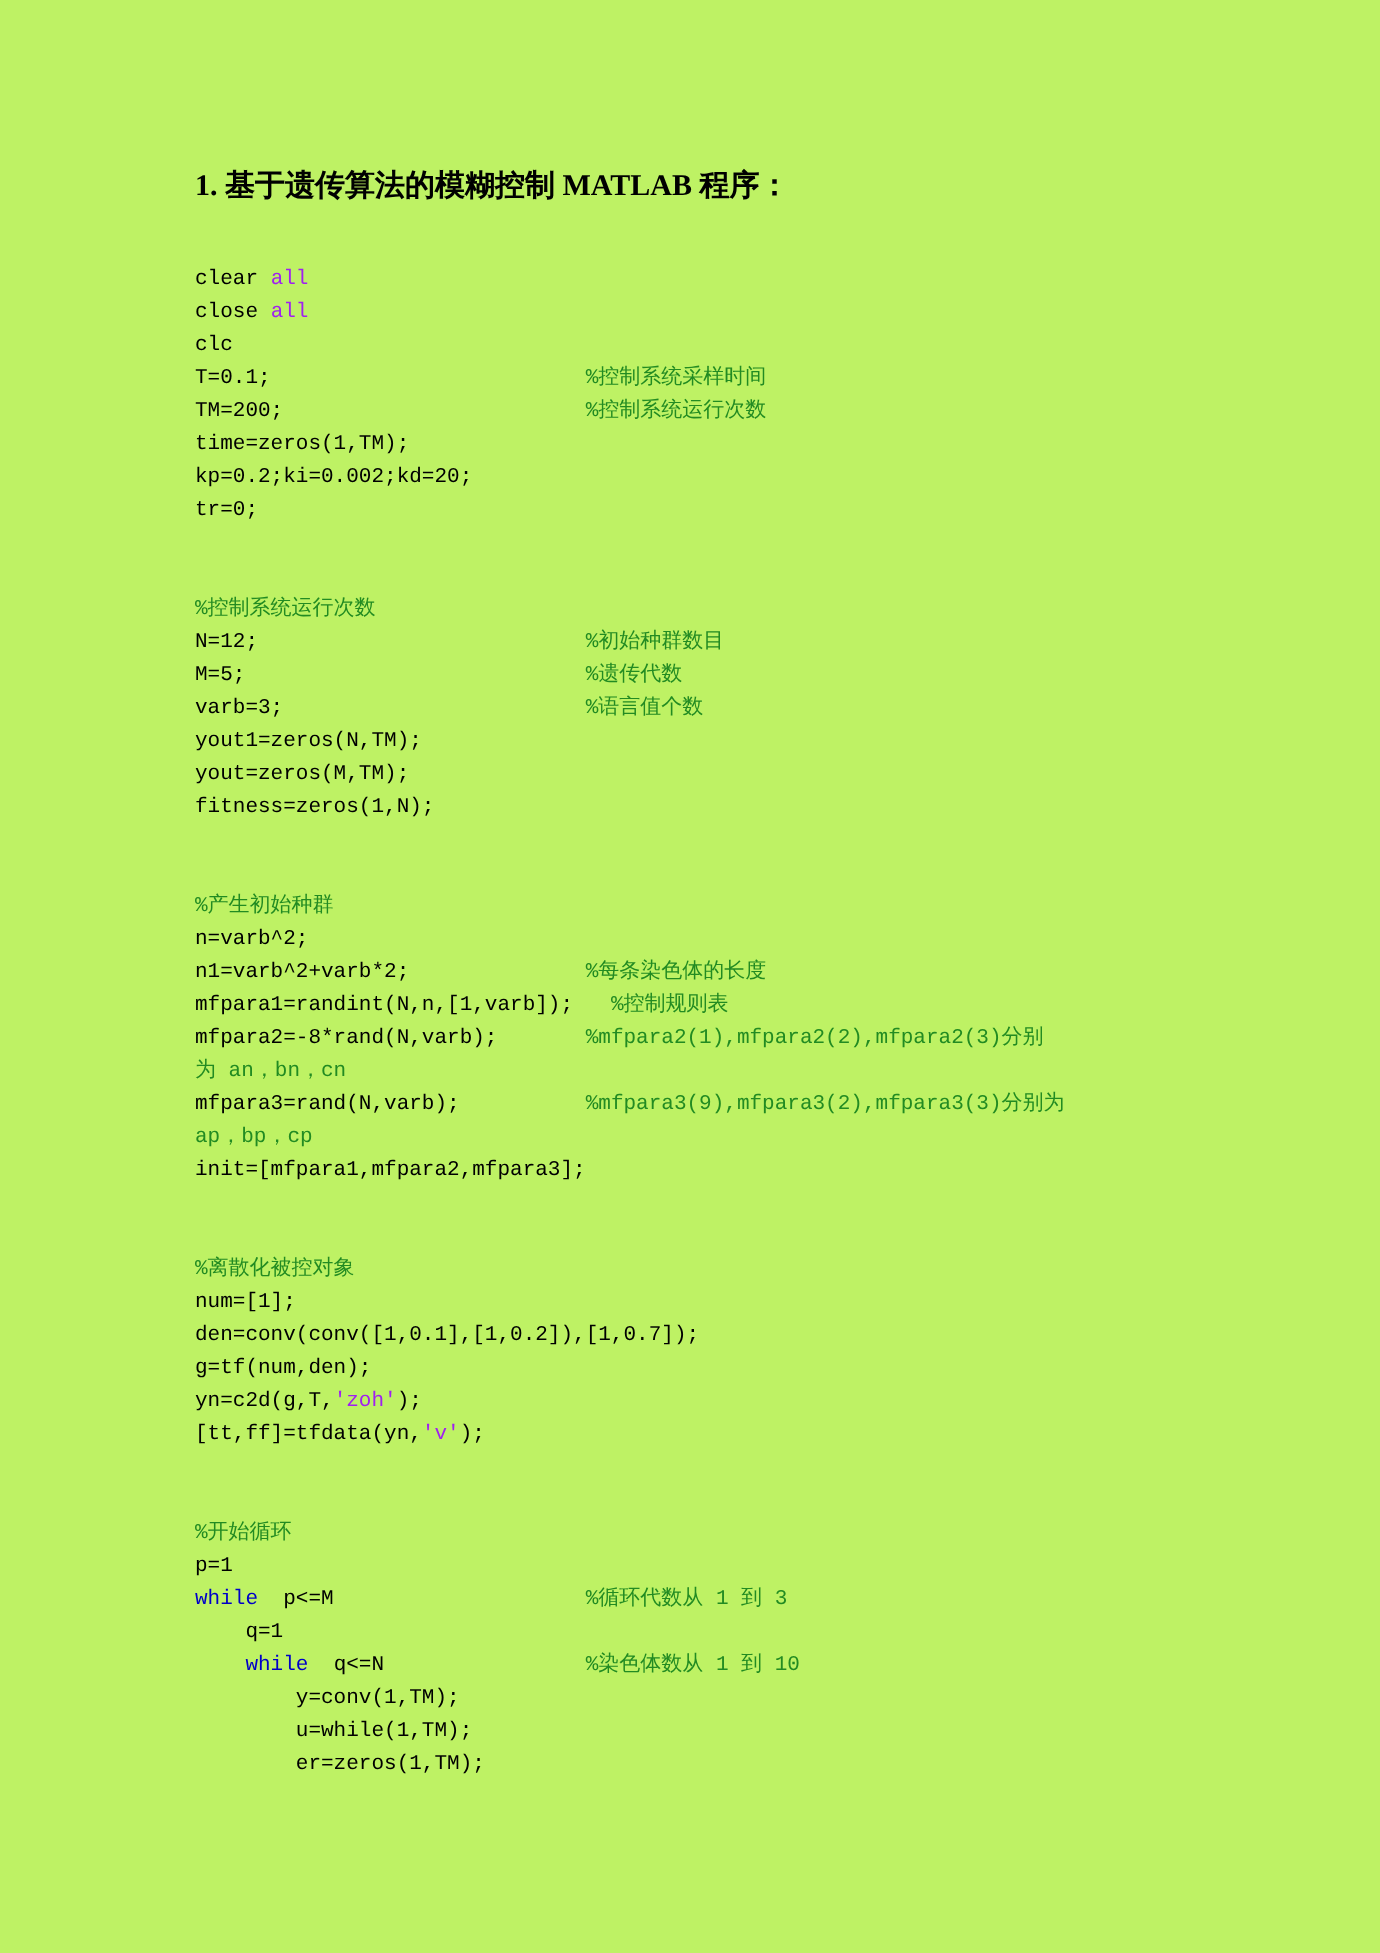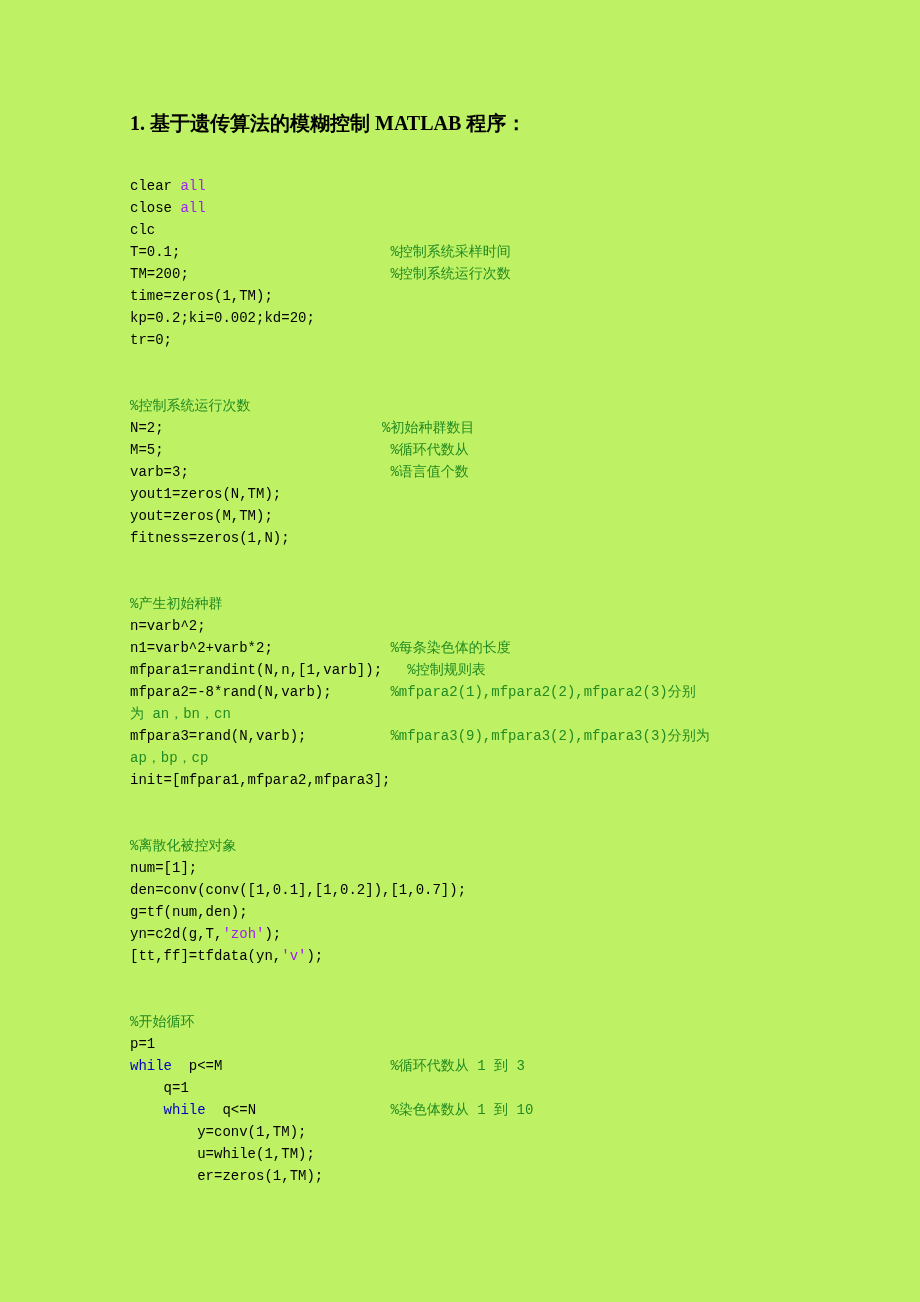--- a/index.html
+++ b/index.html
@@ -45,22 +45,22 @@
 <span><span>clear </span><span class="str">all</span></span>
 <span><span>close </span><span class="str">all</span></span>
 <span>clc</span>
 <span><span>T=0.1;                         </span><span class="cmt">%控制系统采样时间</span></span>
 <span><span>TM=200;                        </span><span class="cmt">%控制系统运行次数</span></span>
 <span>time=zeros(1,TM);</span>
 <span>kp=0.2;ki=0.002;kd=20;</span>
 <span>tr=0;</span>
 <span class="gap"></span>
 <span class="cmt">%控制系统运行次数</span>
-<span><span>N=2;                          </span><span class="cmt">%初始种群数目</span></span>
-<span><span>M=5;                           </span><span class="cmt">%循环代数从</span></span>
+<span><span>N=12;                          </span><span class="cmt">%初始种群数目</span></span>
+<span><span>M=5;                           </span><span class="cmt">%遗传代数</span></span>
 <span><span>varb=3;                        </span><span class="cmt">%语言值个数</span></span>
 <span>yout1=zeros(N,TM);</span>
 <span>yout=zeros(M,TM);</span>
 <span>fitness=zeros(1,N);</span>
 <span class="gap"></span>
 <span class="cmt">%产生初始种群</span>
 <span>n=varb^2;</span>
 <span><span>n1=varb^2+varb*2;              </span><span class="cmt">%每条染色体的长度</span></span>
 <span><span>mfpara1=randint(N,n,[1,varb]);   </span><span class="cmt">%控制规则表</span></span>
 <span><span>mfpara2=-8*rand(N,varb);       </span><span class="cmt">%mfpara2(1),mfpara2(2),mfpara2(3)分别</span></span>

